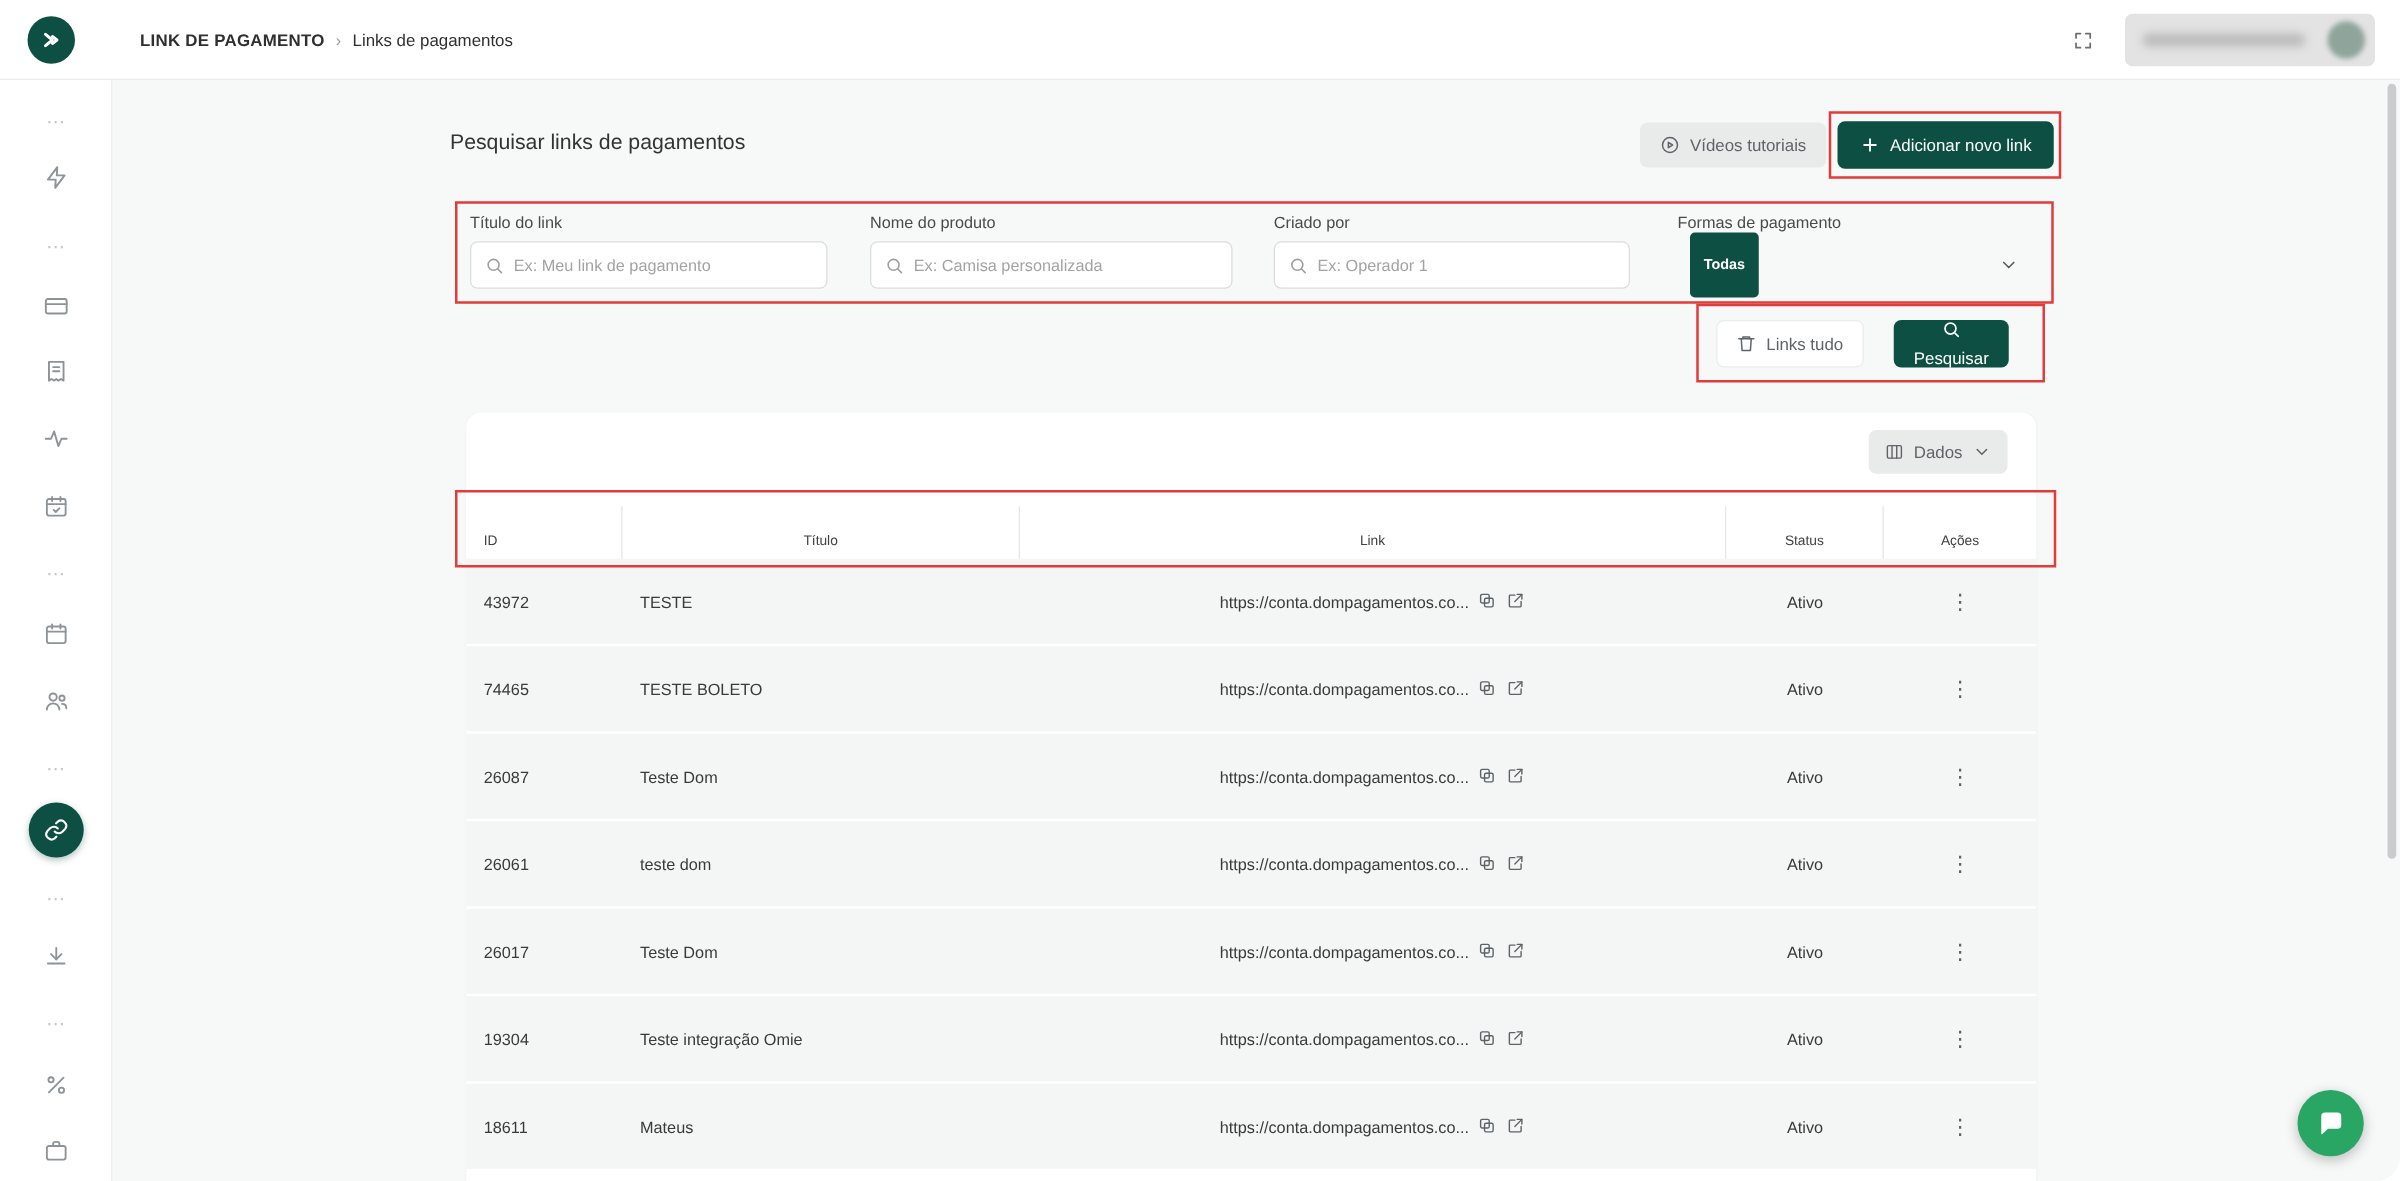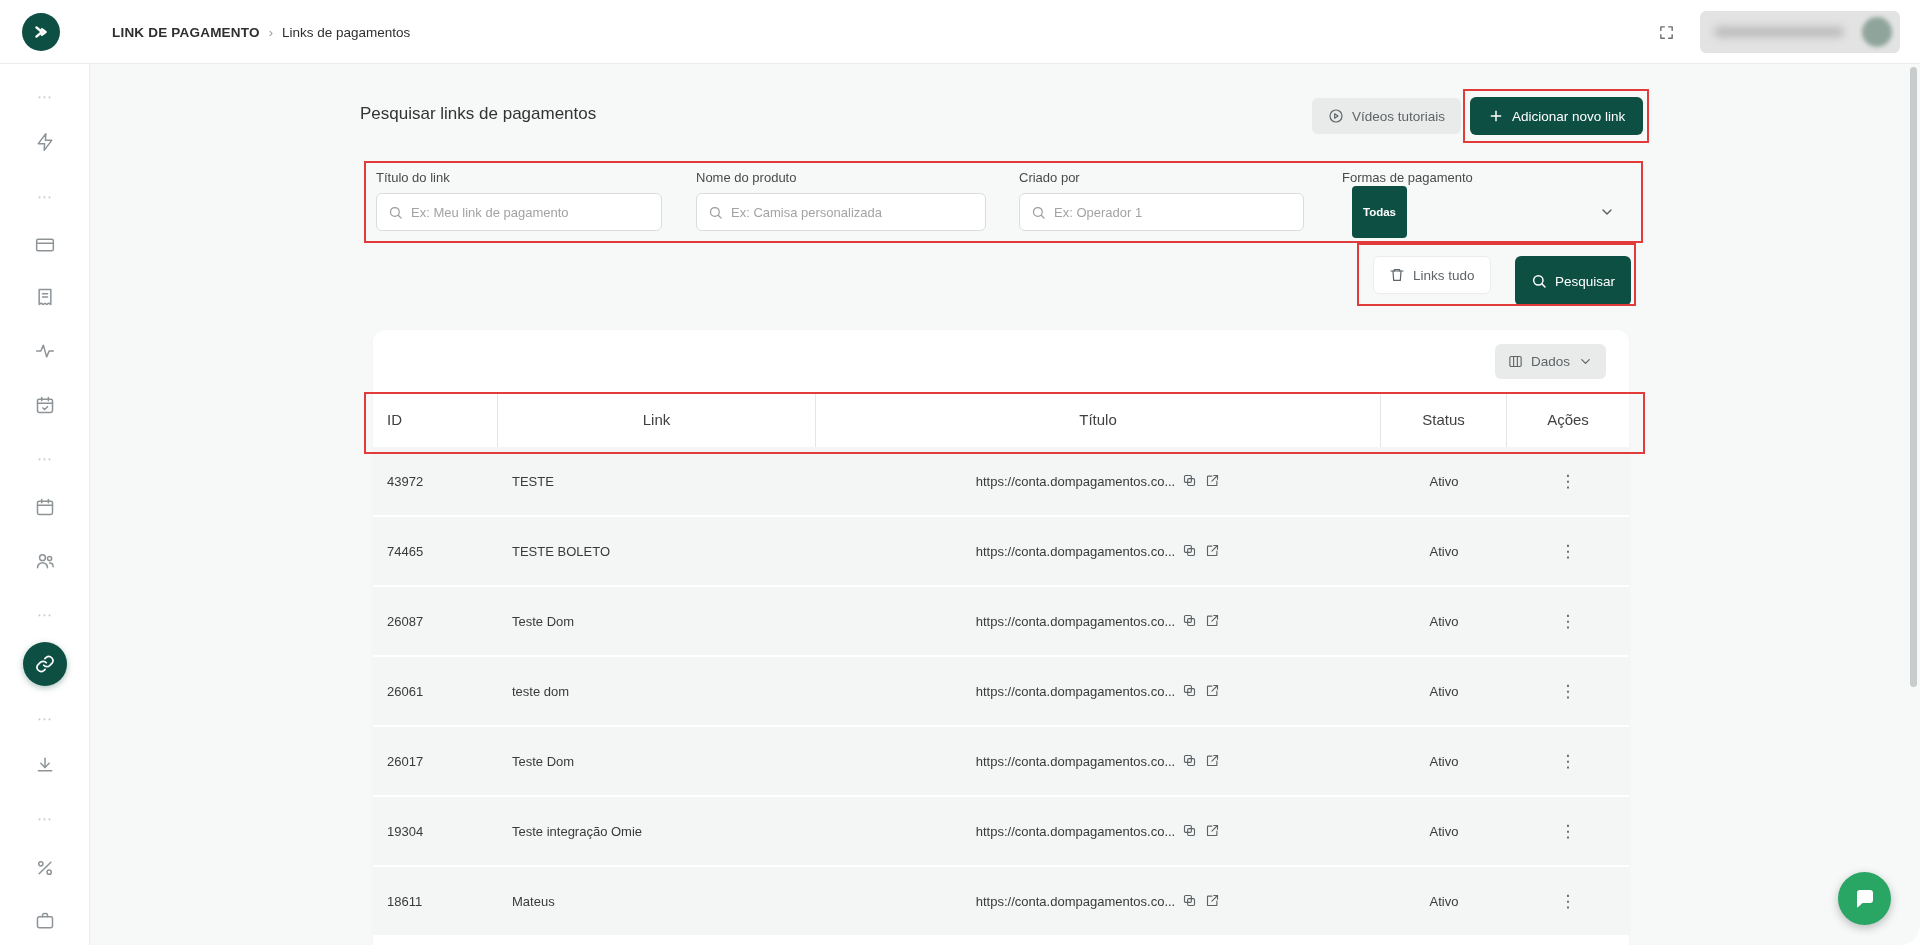--- a/index.html
+++ b/index.html
@@ -38,30 +38,30 @@
   .field label { display:block; font-size:13px; color:#4a4a4a; margin-bottom:8px; }
   .input-wrap { position:relative; height:38px; background:#fff; border:1px solid #dcdcdc; border-radius:6px; display:flex; align-items:center; }
   .input-wrap svg { width:15px; height:15px; color:#9c9c9c; margin-left:11px; flex:none; }
   .input-wrap input { border:none; outline:none; background:transparent; flex:1; height:100%; padding:0 8px; font-size:13px; color:#333; font-family:inherit; }
   .input-wrap input::placeholder { color:#a3a3a3; }
   .select-wrap { position:relative; height:38px; display:flex; align-items:center; justify-content:space-between; padding:0 10px; cursor:pointer; border-radius:6px; }
   .pill { background:#0d5043; color:#fff; font-size:11.5px; font-weight:600; padding:20px 11px; border-radius:4px; }
   .select-wrap .chev { color:#5a5a5a; width:16px; height:16px; }
 
   .clear-btn { position:absolute; left:1373px; top:256px; height:38px; padding:0 15px; background:#ffffff; color:#5f6468; border:1px solid #ececec; }
-  .search-btn { position:absolute; left:1515px; top:256px; height:50px; padding:0 16px; font-weight:500; }
+  .search-btn { position:absolute; left:1515px; top:256px; height:38px; padding:0 16px; font-weight:500;flex-direction:column; }
 
   
   .card { position:absolute; left:373px; top:330px; width:1256px; height:630px; background:#ffffff; border-radius:12px 12px 0 0; box-shadow:0 1px 3px rgba(0,0,0,.04); }
   .card-toolbar { height:62px; display:flex; align-items:center; justify-content:flex-end; padding-right:23px; }
   .dados-btn { height:35px; padding:0 13px; }
   .dados-btn svg { width:15px; height:15px; }
   .tgrid { display:grid; grid-template-columns:125px 318px 565px 126px 122px; }
   .thead { height:55px; align-items:center; background:#fff; }
-  .thead .th { font-size:15px; color:#414141; font-weight:500; text-align:center; height:55px; display:flex; align-items:center; justify-content:center; }
+  .thead .th { font-size:11px; color:#414141; font-weight:500; text-align:center; height:55px; display:flex; align-items:center; justify-content:center;margin-top:13px; }
   .thead .th:not(:last-child) { border-right:1px solid #e5e5e5; }
   .thead .th.left { justify-content:flex-start; padding-left:14px; }
   .tbody { margin-top:0; display:flex; flex-direction:column; gap:2px; }
   .trow { height:68px; background:#f4f5f5; align-items:center; }
   .td { font-size:13px; color:#3a3a3a; display:flex; align-items:center; justify-content:center; height:68px; }
   .td.left { justify-content:flex-start; padding-left:14px; }
   .link-cell { gap:7px; }
   .link-cell .icon-btn { width:16px; height:16px; color:#5c6367; cursor:pointer; display:inline-flex; }
   .link-cell .icon-btn svg { width:15px; height:15px; }
   .kebab { font-size:17px; color:#5c6367; cursor:pointer; line-height:1; }
@@ -273,22 +273,22 @@
           </svg>
         <span>Dados</span>
         <svg viewBox="0 0 24 24" fill="none" stroke="currentColor" stroke-width="2" stroke-linecap="round" stroke-linejoin="round">
             <path d="M6 9l6 6 6-6"></path>
           </svg>
       </button>
     </div>
 
     <div class="tgrid thead">
       <div class="th left">ID</div>
+      <div class="th">Título</div>
       <div class="th">Link</div>
-      <div class="th">Título</div>
       <div class="th">Status</div>
       <div class="th">Ações</div>
     </div>
 
     <div class="tbody">
     <div class="tgrid trow">
       <div class="td left">43972</div>
       <div class="td left">TESTE</div>
       <div class="td link-cell">
         <span>https://conta.dompagamentos.co...</span>

